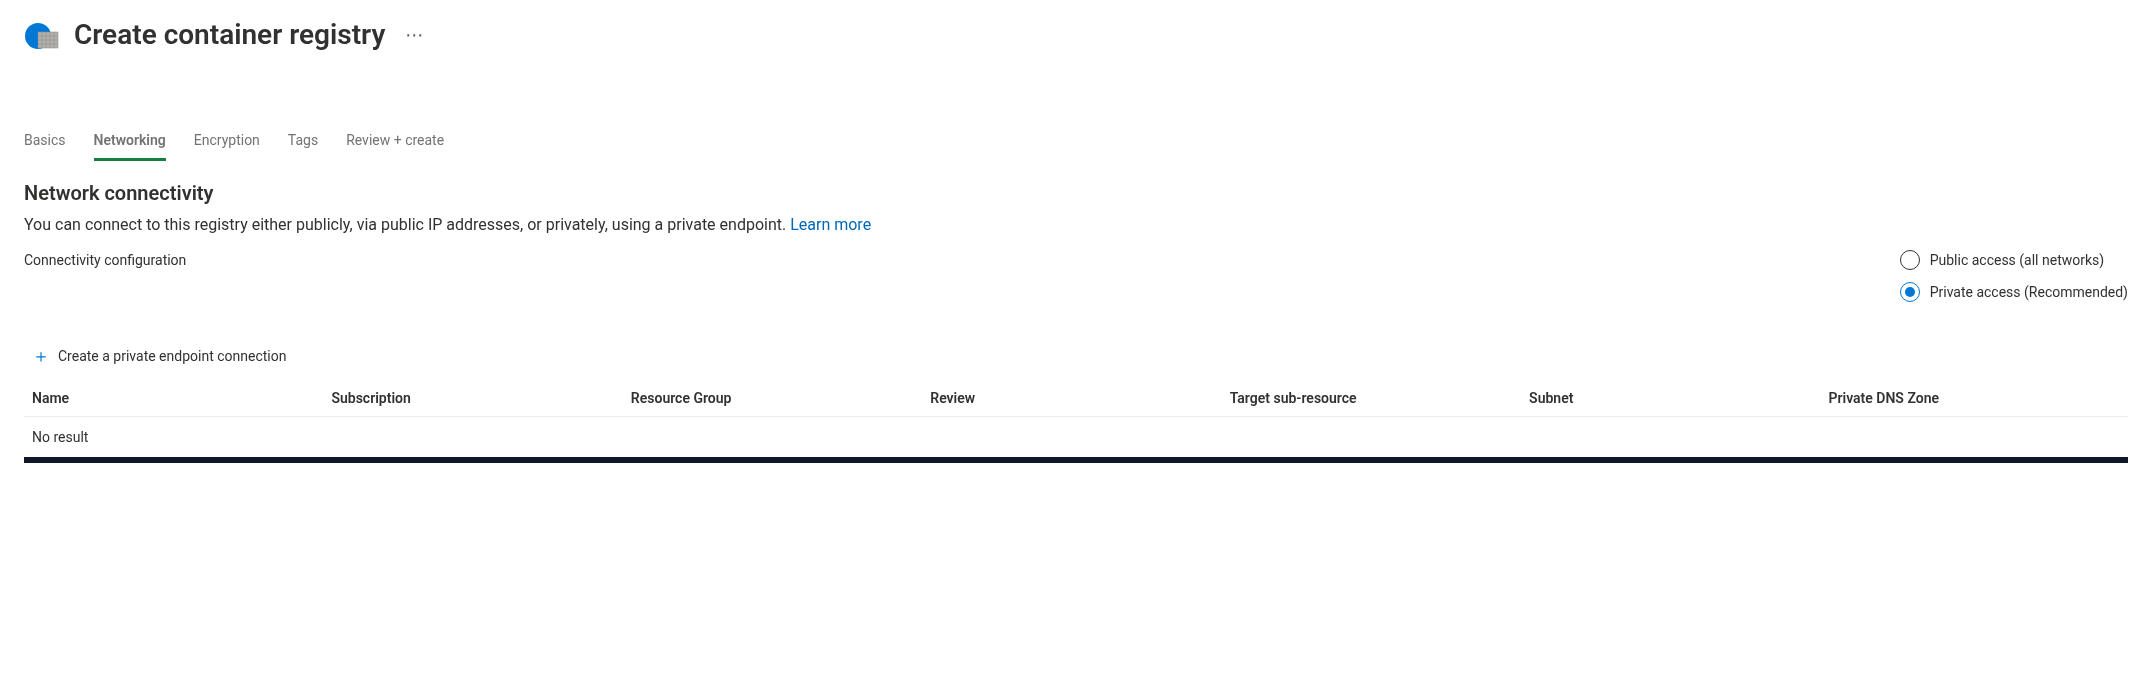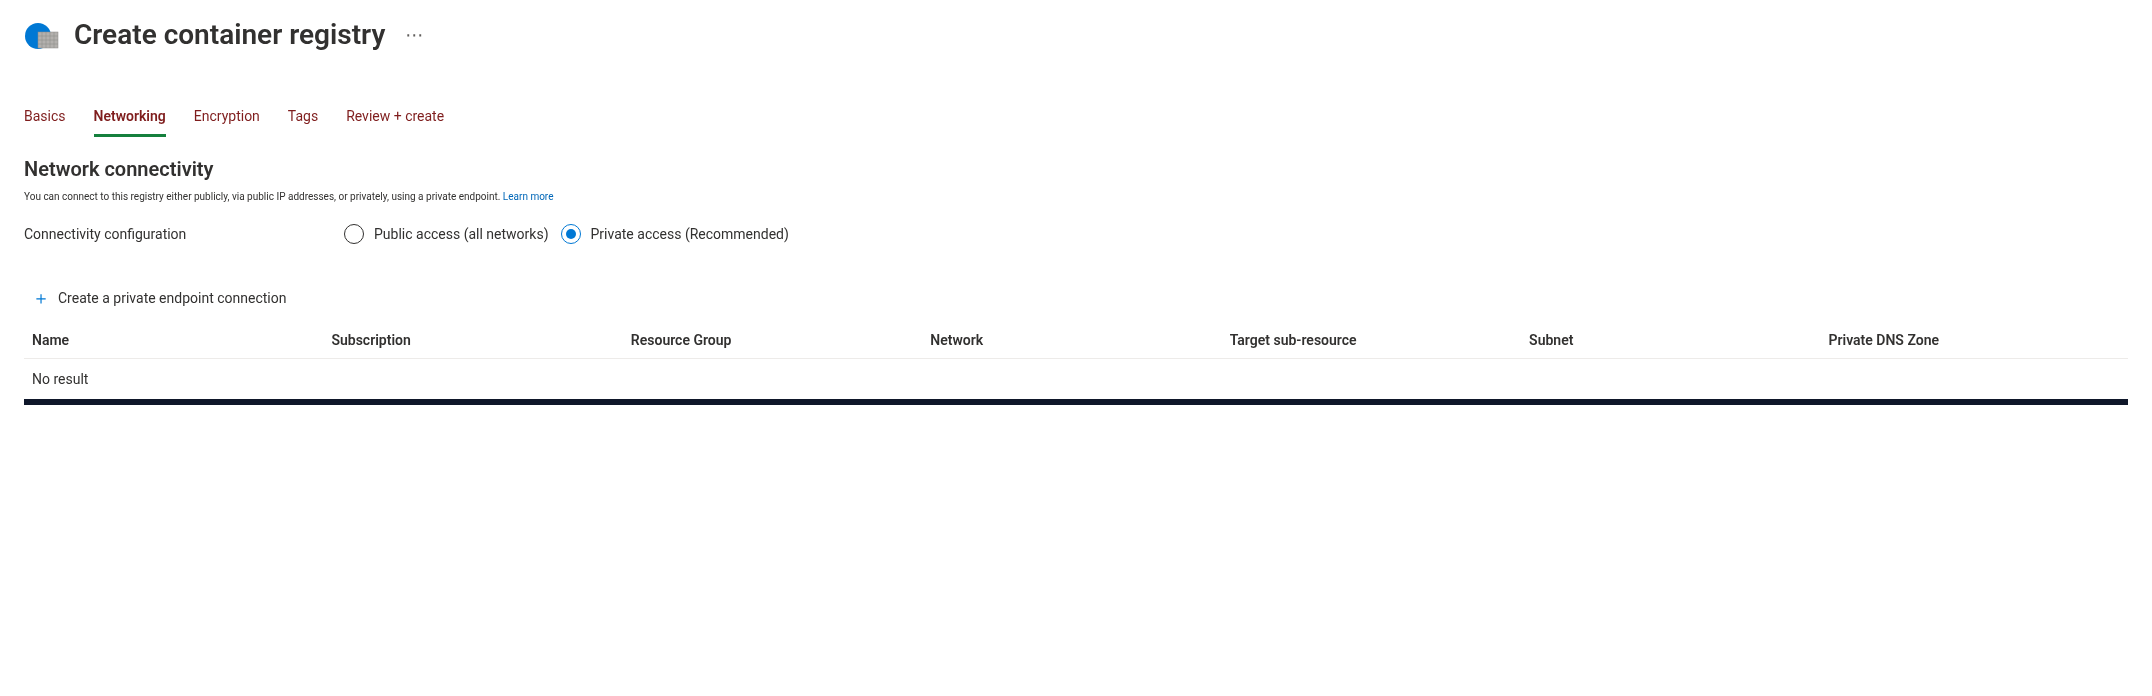--- a/index.html
+++ b/index.html
@@ -34,58 +34,60 @@
     }
     .tabs {
       display: flex;
       gap: 28px;
       border-bottom: none;
       margin-bottom: 20px;
       padding-left: 0;
     }
     .tab {
       font-size: 14px;
-      color: #7f1d1d;
+      color: #737373;
       padding: 6px 0 10px 0;
       cursor: pointer;
       border-bottom: 3px solid transparent;
+      margin-top: 24px;
     }
     .tab.active {
       font-weight: 600;
       border-bottom: 3px solid #15803d;
     }
     .section-heading {
       font-size: 20px;
       font-weight: 600;
       margin-bottom: 10px;
     }
     .section-desc {
-      font-size: 10px;
-      color: #323130;
-      margin-bottom: 22px;
+      font-size: 16px;
+      color: #323130;
+      margin-bottom: 16px;
     }
     .link {
       color: #0067b8;
       cursor: pointer;
     }
     .field-row {
       display: flex;
       align-items: flex-start;
       gap: 40px;
       margin-bottom: 26px;
+      justify-content: space-between;
     }
     .field-label {
       width: 280px;
       font-size: 14px;
       color: #323130;
       padding-top: 2px;
     }
     .radio-group {
       display: flex;
-      flex-direction: row;
+      flex-direction: column;
       gap: 12px;
     }
     .radio-option {
       display: flex;
       align-items: center;
       gap: 10px;
       cursor: pointer;
     }
     .radio-circle {
       width: 20px;
@@ -200,21 +202,21 @@
 <div class="add-button">
   <span class="plus-icon">＋</span>
   <span>Create a private endpoint connection</span>
 </div>
 
 <div class="table">
   <div class="table-header">
     <div class="th">Name</div>
     <div class="th">Subscription</div>
     <div class="th">Resource Group</div>
-    <div class="th">Network</div>
+    <div class="th">Review</div>
     <div class="th">Target sub-resource</div>
     <div class="th">Subnet</div>
     <div class="th">Private DNS Zone</div>
   </div>
   <div class="table-body-row">No result</div>
 </div>
 
 
 
 

